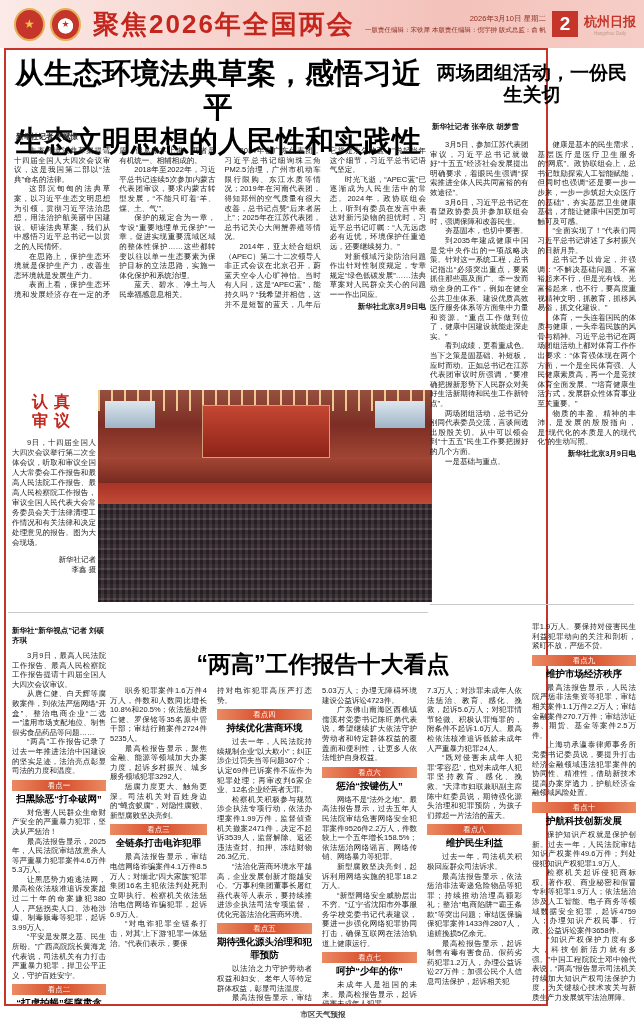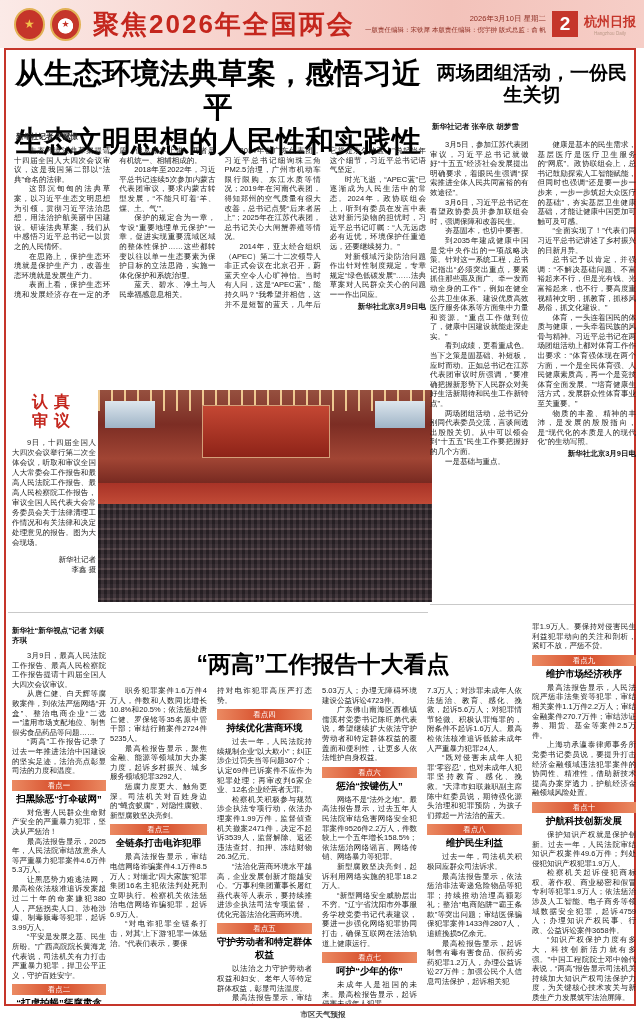--- a/index.html
+++ b/index.html
@@ -17,21 +17,21 @@
   .banner-right{margin-left:auto;margin-right:8px;display:flex;align-items:center;gap:6px;}
   .banner-meta{text-align:right;color:#8d2d22;}
   .banner-date{font-size:7.5px;font-weight:normal;}
   .banner-editors{font-size:6.5px;margin-top:2px;}
   .page-num{width:26px;height:26px;background:#c5352a;color:#fff;font-size:19px;font-weight:bold;
     display:flex;align-items:center;justify-content:center;}
   .masthead{text-align:center;}
   .masthead-cn{font-size:13px;font-weight:bold;color:#c5352a;font-family:"Liberation Serif","DejaVu Serif",serif;}
   .masthead-en{font-size:4.5px;color:#b98;}
   
-  .content-box{position:absolute;left:4px;top:48px;width:632px;height:958px;
+  .content-box{position:absolute;left:4px;top:48px;width:544px;height:958px;
     border:2px solid #c5352a;background:#fff;box-sizing:border-box;}
   .abs{position:absolute;}
   
   .main-headline{left:6px;top:6px;width:412px;text-align:center;font-weight:800;
     font-size:29px;line-height:34px;color:#000;letter-spacing:0px;}
   .r-headline{left:424px;top:12px;width:204px;text-align:center;font-weight:800;font-size:19px;line-height:22px;color:#000;}
   .byline{font-size:7.5px;font-weight:bold;color:#222;}
   
   .bp{font-size:7.5px;line-height:9.6px;text-align:justify;text-indent:2em;margin:0;color:#1c1c1c;}
   .cols4{column-count:4;column-gap:9px;}
@@ -187,21 +187,21 @@
     </div>
 
     <div class="abs hl-col" style="left:211px;top:636px;width:95px;height:318px;">
       <p class="bp" style="text-indent:0;">持对电诈犯罪高压严打态势。</p>
       <div class="tag">看点四</div>
       <div class="bh">持续优化营商环境</div>
       <p class="bp">过去一年，人民法院持续规制企业“以大欺小”；纠正涉企过罚失当等问题367个；认定69件已诉案件不应作为犯罪处理；再审改判6家企业、12名企业经营者无罪。</p>
       <p class="bp">检察机关积极参与规范涉企执法专项行动，依法办理案件1.99万件，监督侦查机关撤案2471件，决定不起诉3539人，监督解除、返还违法查封、扣押、冻结财物26.3亿元。</p>
       <p class="bp">“法治化营商环境水平越高，企业发展创新才能越安心。”万事利集团董事长屠红燕代表等人表示，要持续推进涉企执法司法专项监督，优化完善法治化营商环境。</p>
       <div class="tag">看点五</div>
-      <div class="bh">守护劳动者和特定群体权益</div>
+      <div class="bh">期待强化源头治理和犯罪预防</div>
       <p class="bp">以法治之力守护劳动者权益和妇女、老年人等特定群体权益，彰显司法温度。</p>
       <p class="bp">最高法报告显示，审结劳动争议案件67.4万件；帮助追回农民工工资等劳动报酬241.2亿元。</p>
 
     </div>
 
     <div class="abs hl-col" style="left:316px;top:636px;width:95px;height:318px;">
       <p class="bp" style="text-indent:0;">5.03万人；办理无障碍环境建设公益诉讼4723件。</p>
       <p class="bp">广东佛山南海区西樵镇儒溪村党委书记陈旺弟代表说，希望继续扩大依法守护劳动者和特定群体权益的覆盖面和便利性，让更多人依法维护自身权益。</p>
       <div class="tag">看点六</div>
       <div class="bh">惩治“按键伤人”</div>

